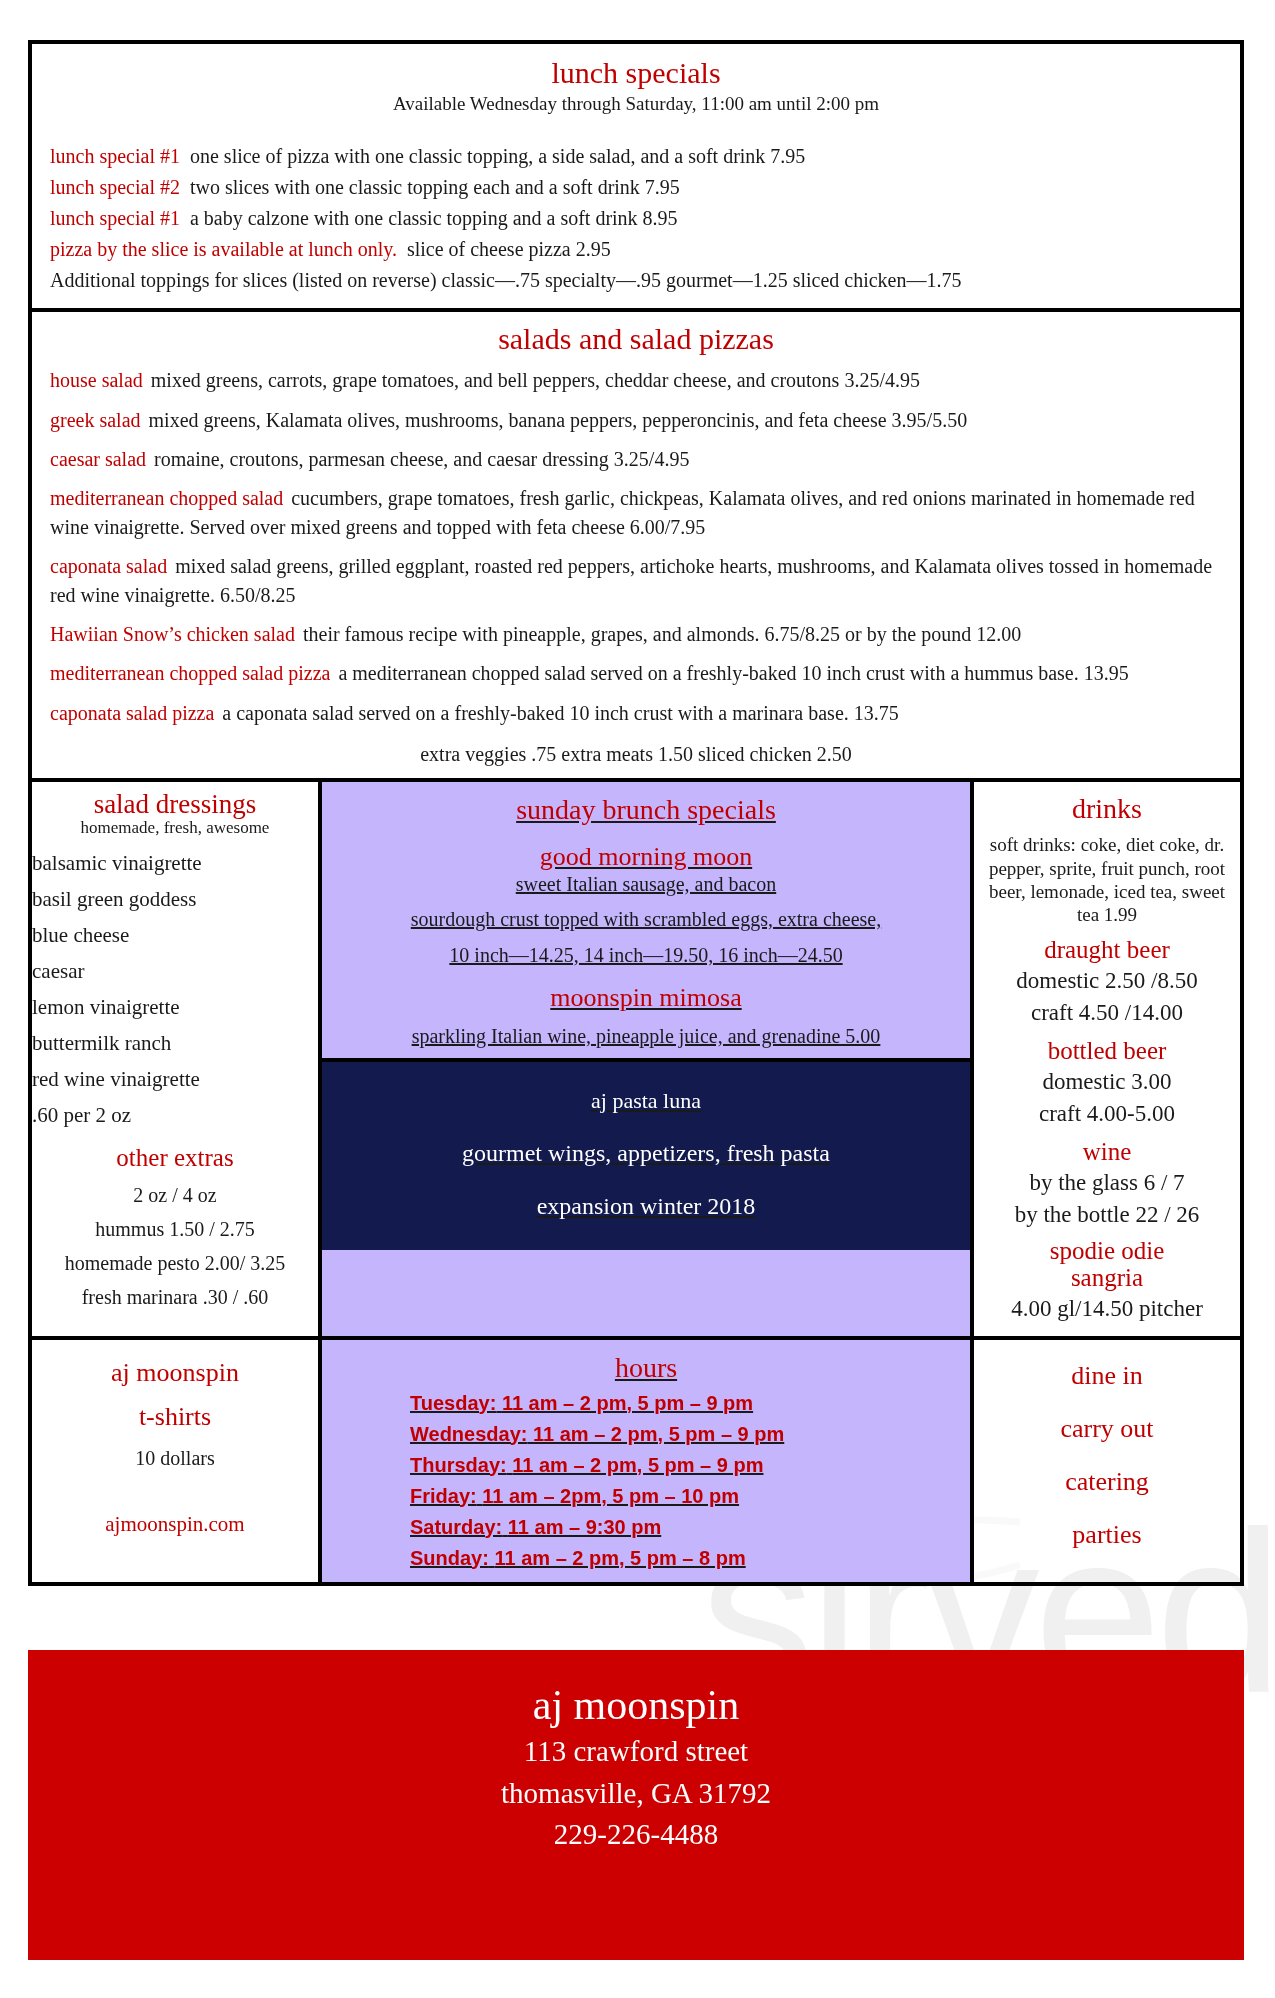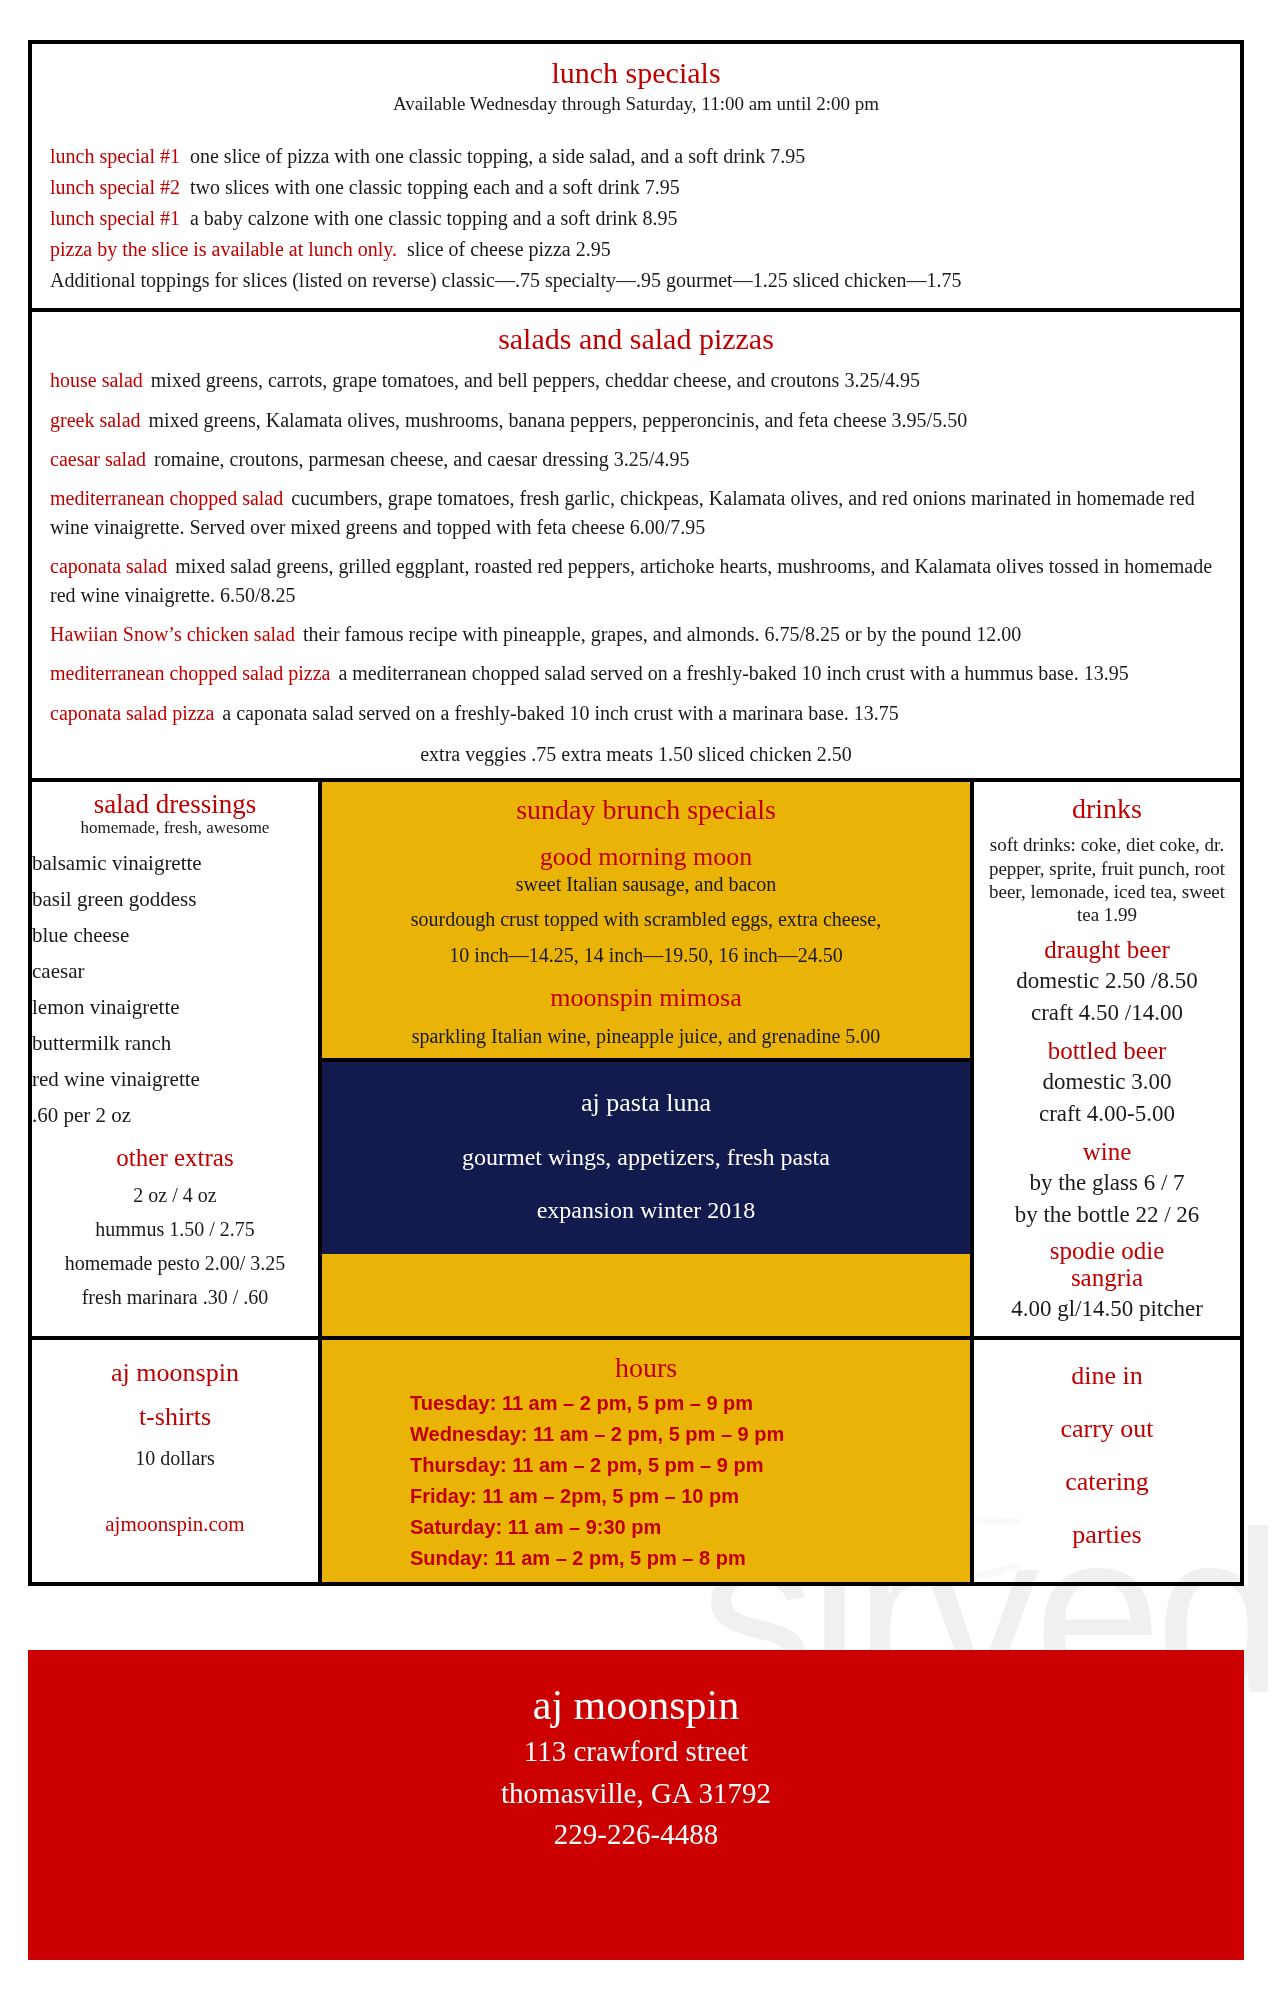--- a/index.html
+++ b/index.html
@@ -113,21 +113,21 @@
   }
 
   
   .band {
     display: flex;
     border-bottom: 4px solid #000;
     box-sizing: border-box;
   }
   .band:last-child { border-bottom: none; }
   .col-left   { width: 290px; box-sizing: border-box; border-right: 4px solid #000; background:#fff; }
-  .col-mid    { flex: 1; box-sizing: border-box; border-right: 4px solid #000; background:#eab308; }
+  .col-mid    { flex: 1; box-sizing: border-box; border-right: 4px solid #000; background:#c4b5fd;text-decoration:underline; }
   .col-right  { width: 266px; box-sizing: border-box; background:#fff; }
 
   
   .dress-title {
     color: #c00000;
     text-align: center;
     font-size: 27px;
     padding-top: 8px;
     line-height: 1.05;
   }
@@ -164,21 +164,21 @@
   .brunch-price { text-align:center; font-size: 20px; margin-top: 12px; }
 
   
   .navy {
     background: #131a4d;
     color: #ffffff;
     text-align: center;
     padding: 26px 10px 30px 10px;
     box-sizing: border-box;
   }
-  .navy-title { font-size: 26px; }
+  .navy-title { font-size: 22px; }
   .navy-line  { font-size: 24px; margin-top: 26px; }
 
   
   .drinks { padding: 6px 8px 12px 8px; }
   .drinks-title { color:#c00000; text-align:center; font-size:28px; padding-top:6px; line-height:1.05;}
   .drinks-body  { text-align:center; font-size: 19px; line-height: 1.22; margin-top: 10px; }
   .drinks-sub   { color:#c00000; text-align:center; font-size: 25px; margin-top: 10px; line-height:1.08;}
   .drinks-d     { text-align:center; font-size: 23px; line-height:1.22; margin-top: 4px;}
 
   

